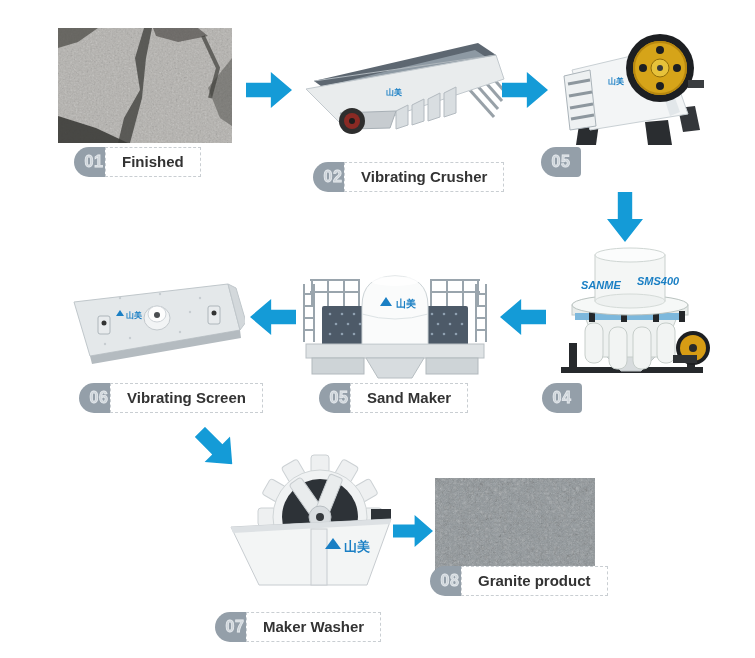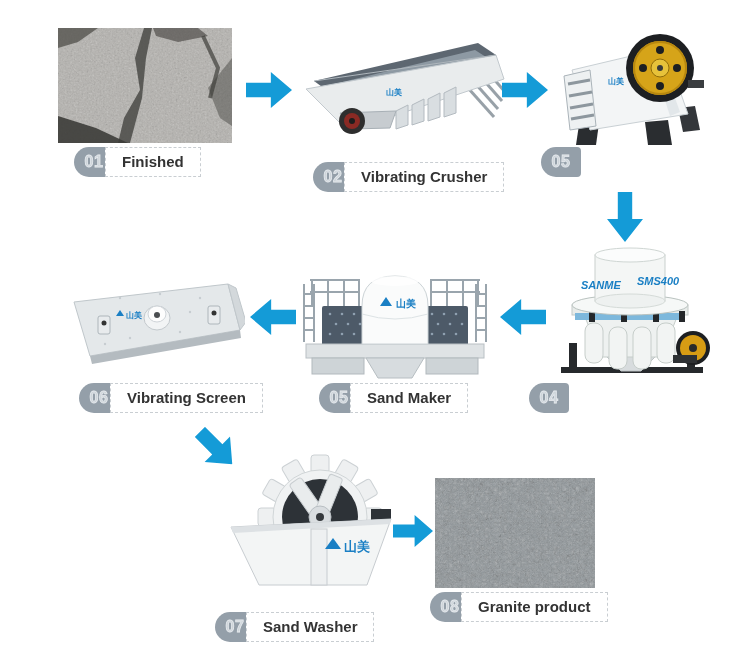--- a/index.html
+++ b/index.html
@@ -296,25 +296,25 @@
     <div class="badge">05</div>
   </div>
   <div class="step" style="left:79px;top:383px;">
     <div class="badge">06</div>
     <div class="lbox">Vibrating Screen</div>
   </div>
   <div class="step" style="left:319px;top:383px;">
     <div class="badge">05</div>
     <div class="lbox">Sand Maker</div>
   </div>
-  <div class="step" style="left:529px;top:383px;">
+  <div class="step" style="left:542px;top:383px;">
     <div class="badge">04</div>
   </div>
   <div class="step" style="left:215px;top:612px;">
     <div class="badge">07</div>
-    <div class="lbox">Sand Washer</div>
-  </div>
-  <div class="step" style="left:430px;top:592px;">
+    <div class="lbox">Maker Washer</div>
+  </div>
+  <div class="step" style="left:430px;top:566px;">
     <div class="badge">08</div>
     <div class="lbox">Granite product</div>
   </div>
 
 </div>
 
 </body></html>

